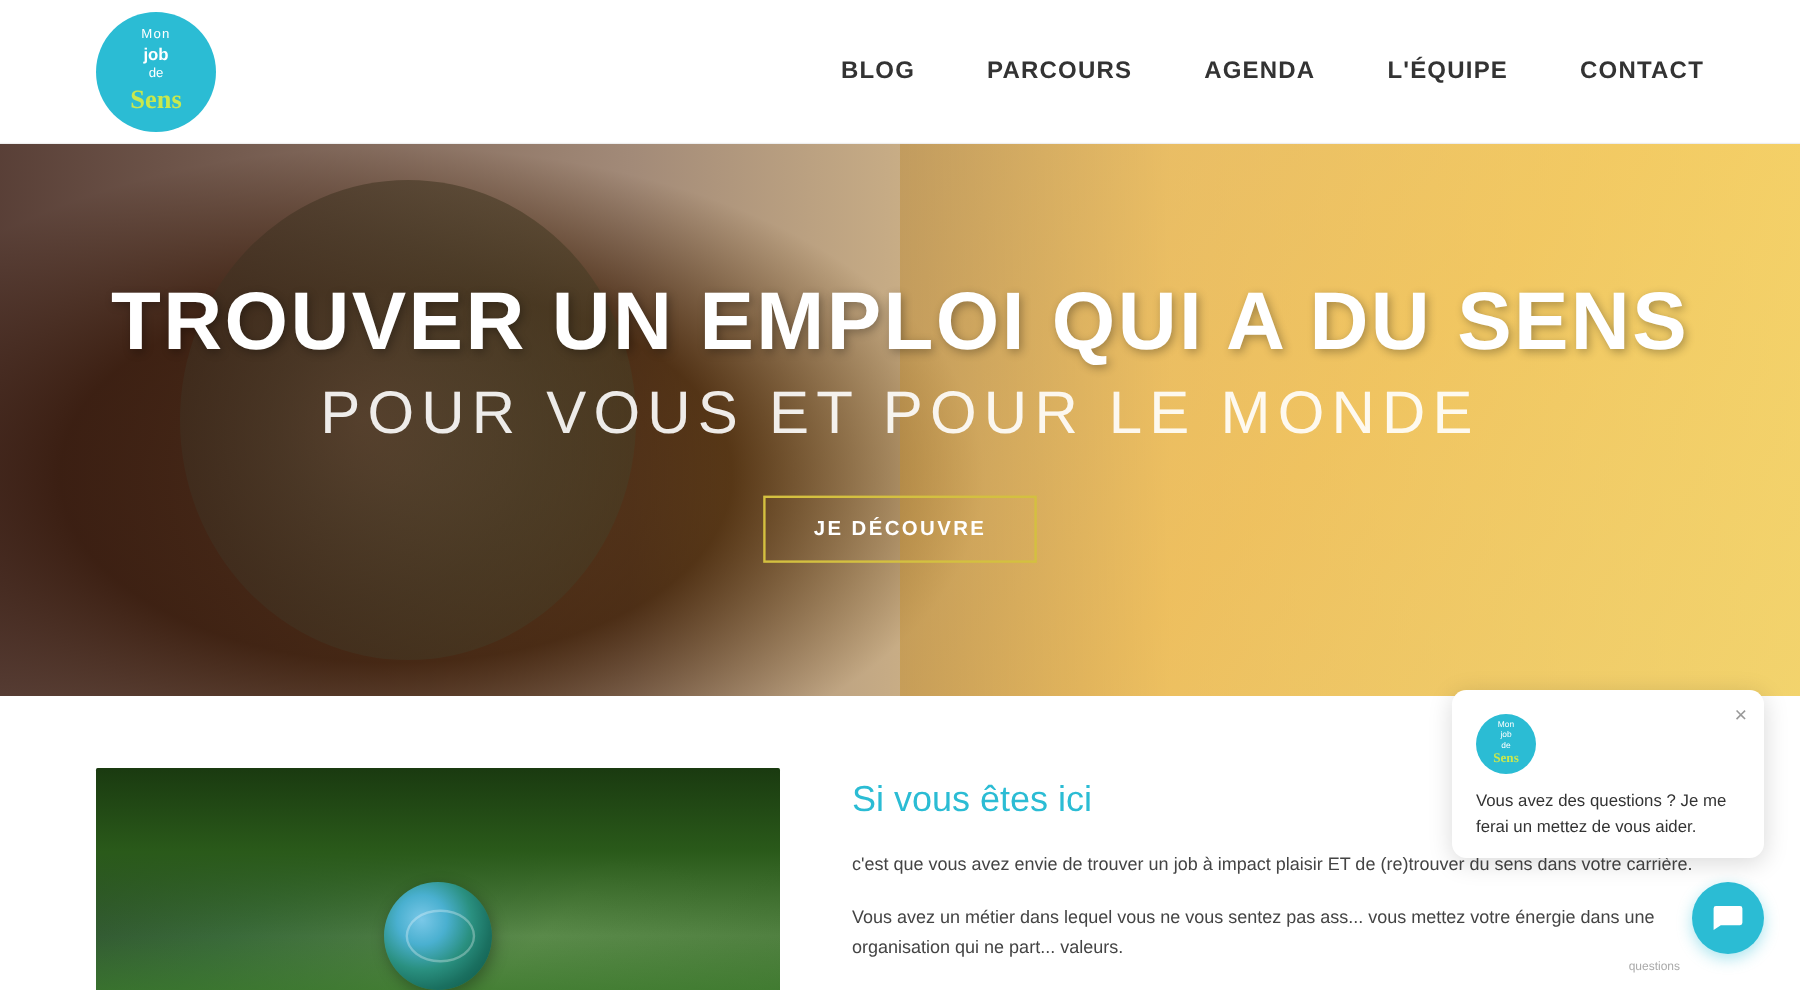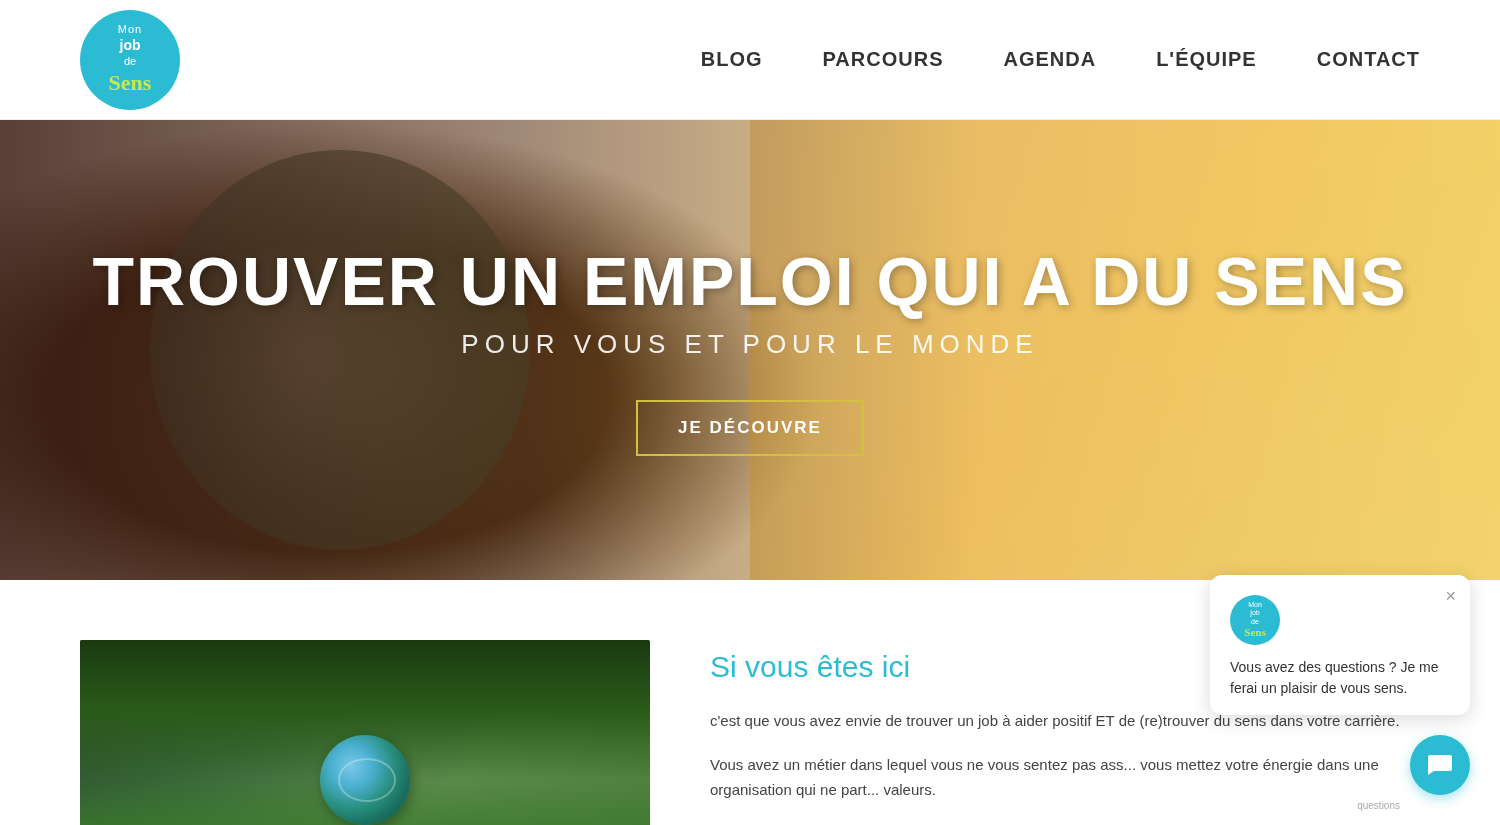--- a/index.html
+++ b/index.html
@@ -109,21 +109,21 @@
     .hero-title {
       font-size: 68px;
       font-weight: 700;
       text-transform: uppercase;
       letter-spacing: 2px;
       line-height: 1.1;
       color: #fff;
       text-shadow: 2px 2px 8px rgba(0,0,0,0.3);
     }
     .hero-subtitle {
-      font-size: 26px;
+      font-size: 50px;
       font-weight: 300;
       text-transform: uppercase;
       letter-spacing: 6px;
       color: rgba(255,255,255,0.9);
       margin-top: 10px;
     }
     .hero-btn {
       display: inline-block;
       margin-top: 40px;
       padding: 16px 40px;
@@ -331,41 +331,41 @@
 </section>
 
 <section class="content-section">
   <div class="content-image">
     <div class="grass-bg2"></div>
     <div class="grass-bg"></div>
     <div class="globe-ball"></div>
   </div>
   <div class="content-text">
     <h2>Si vous êtes ici</h2>
-    <p>c'est que vous avez envie de trouver un job à aider positif ET de (re)trouver du sens dans votre carrière.</p>
+    <p>c'est que vous avez envie de trouver un job à impact plaisir ET de (re)trouver du sens dans votre carrière.</p>
     <p>Vous avez un métier dans lequel vous ne vous sentez pas ass... vous mettez votre énergie dans une organisation qui ne part... valeurs.</p>
     <p class="mission-line">
       
       <strong>MISSION</strong>
     </p>
   </div>
 </section>
 
 <div class="chat-widget">
   <div class="chat-popup">
     <span class="chat-close">×</span>
     <div class="chat-popup-header">
       <div class="chat-avatar">
         <span>Mon</span>
         <span>job</span>
         <span>de</span>
         <span class="ca-sens">Sens</span>
       </div>
     </div>
-    <p class="chat-message">Vous avez des questions ? Je me ferai un plaisir de vous sens.</p>
+    <p class="chat-message">Vous avez des questions ? Je me ferai un mettez de vous aider.</p>
   </div>
   <div class="chat-bubble-btn">
     <svg width="30" height="30" viewBox="0 0 30 30" fill="white">
       <path d="M5 5h20a2 2 0 0 1 2 2v12a2 2 0 0 1-2 2H9l-6 4V7a2 2 0 0 1 2-2z"></path>
     </svg>
   </div>
 </div>
 
 <div class="recaptcha-area">
   <span>questions</span>

